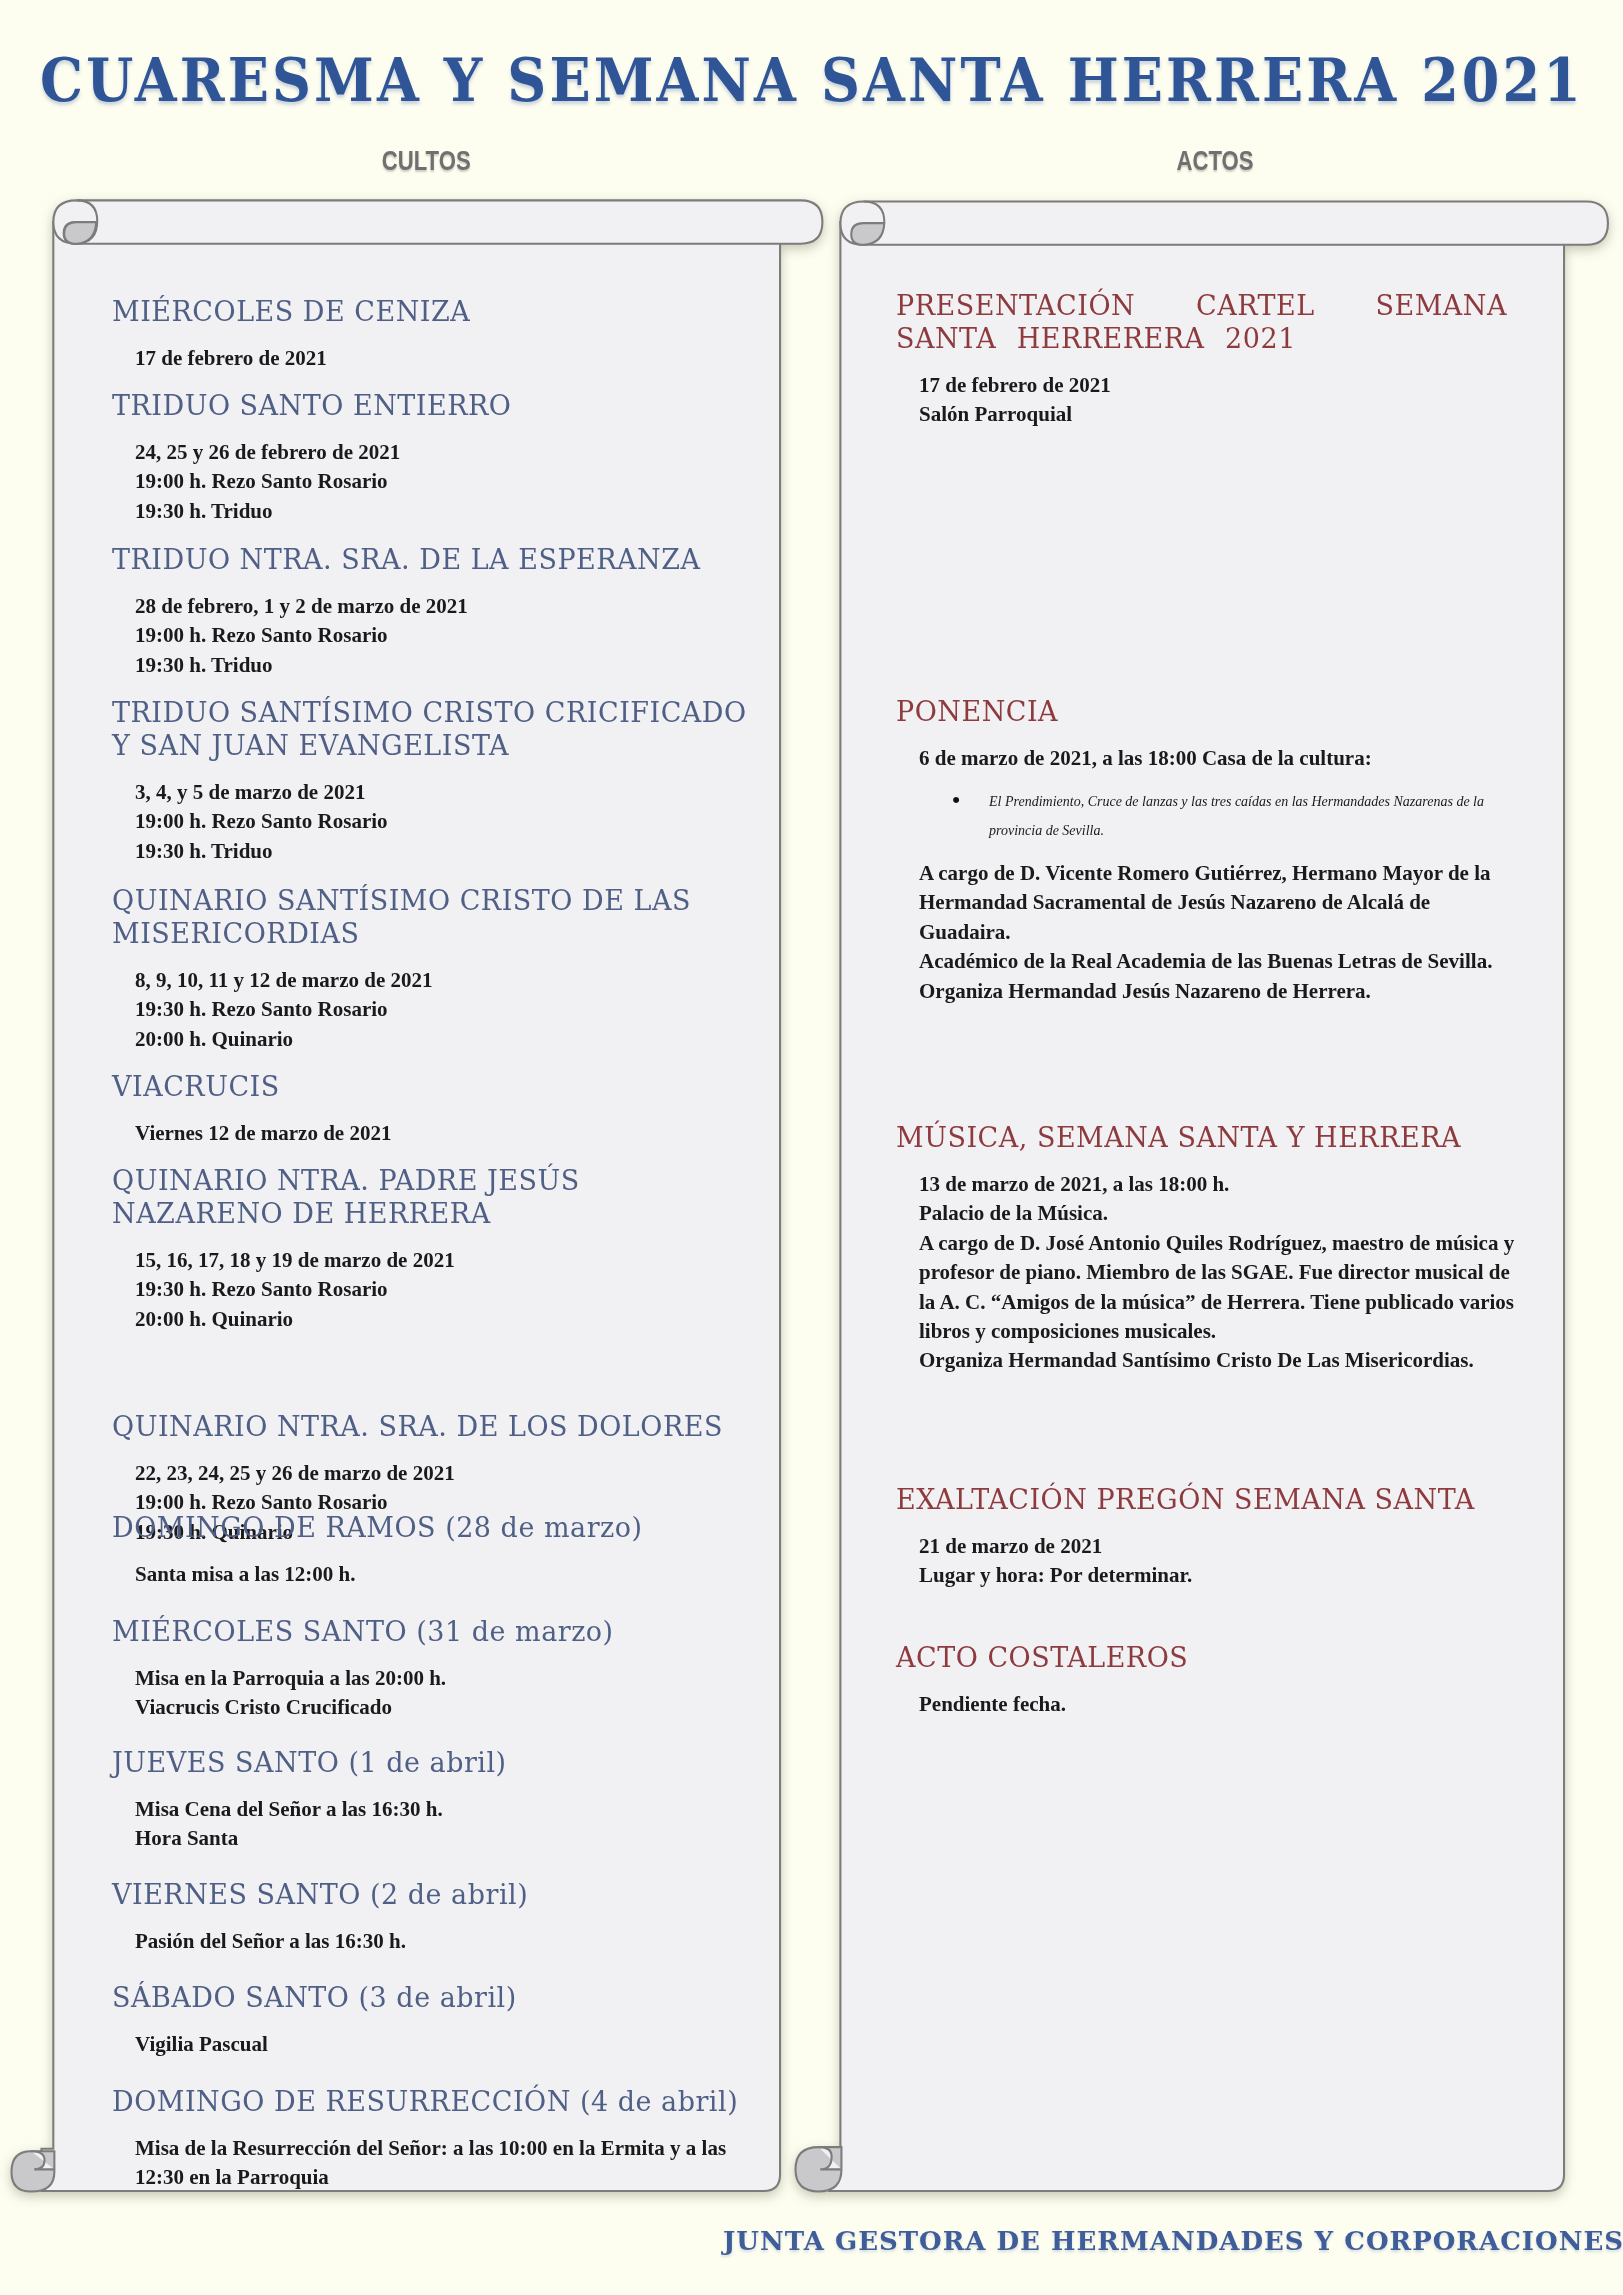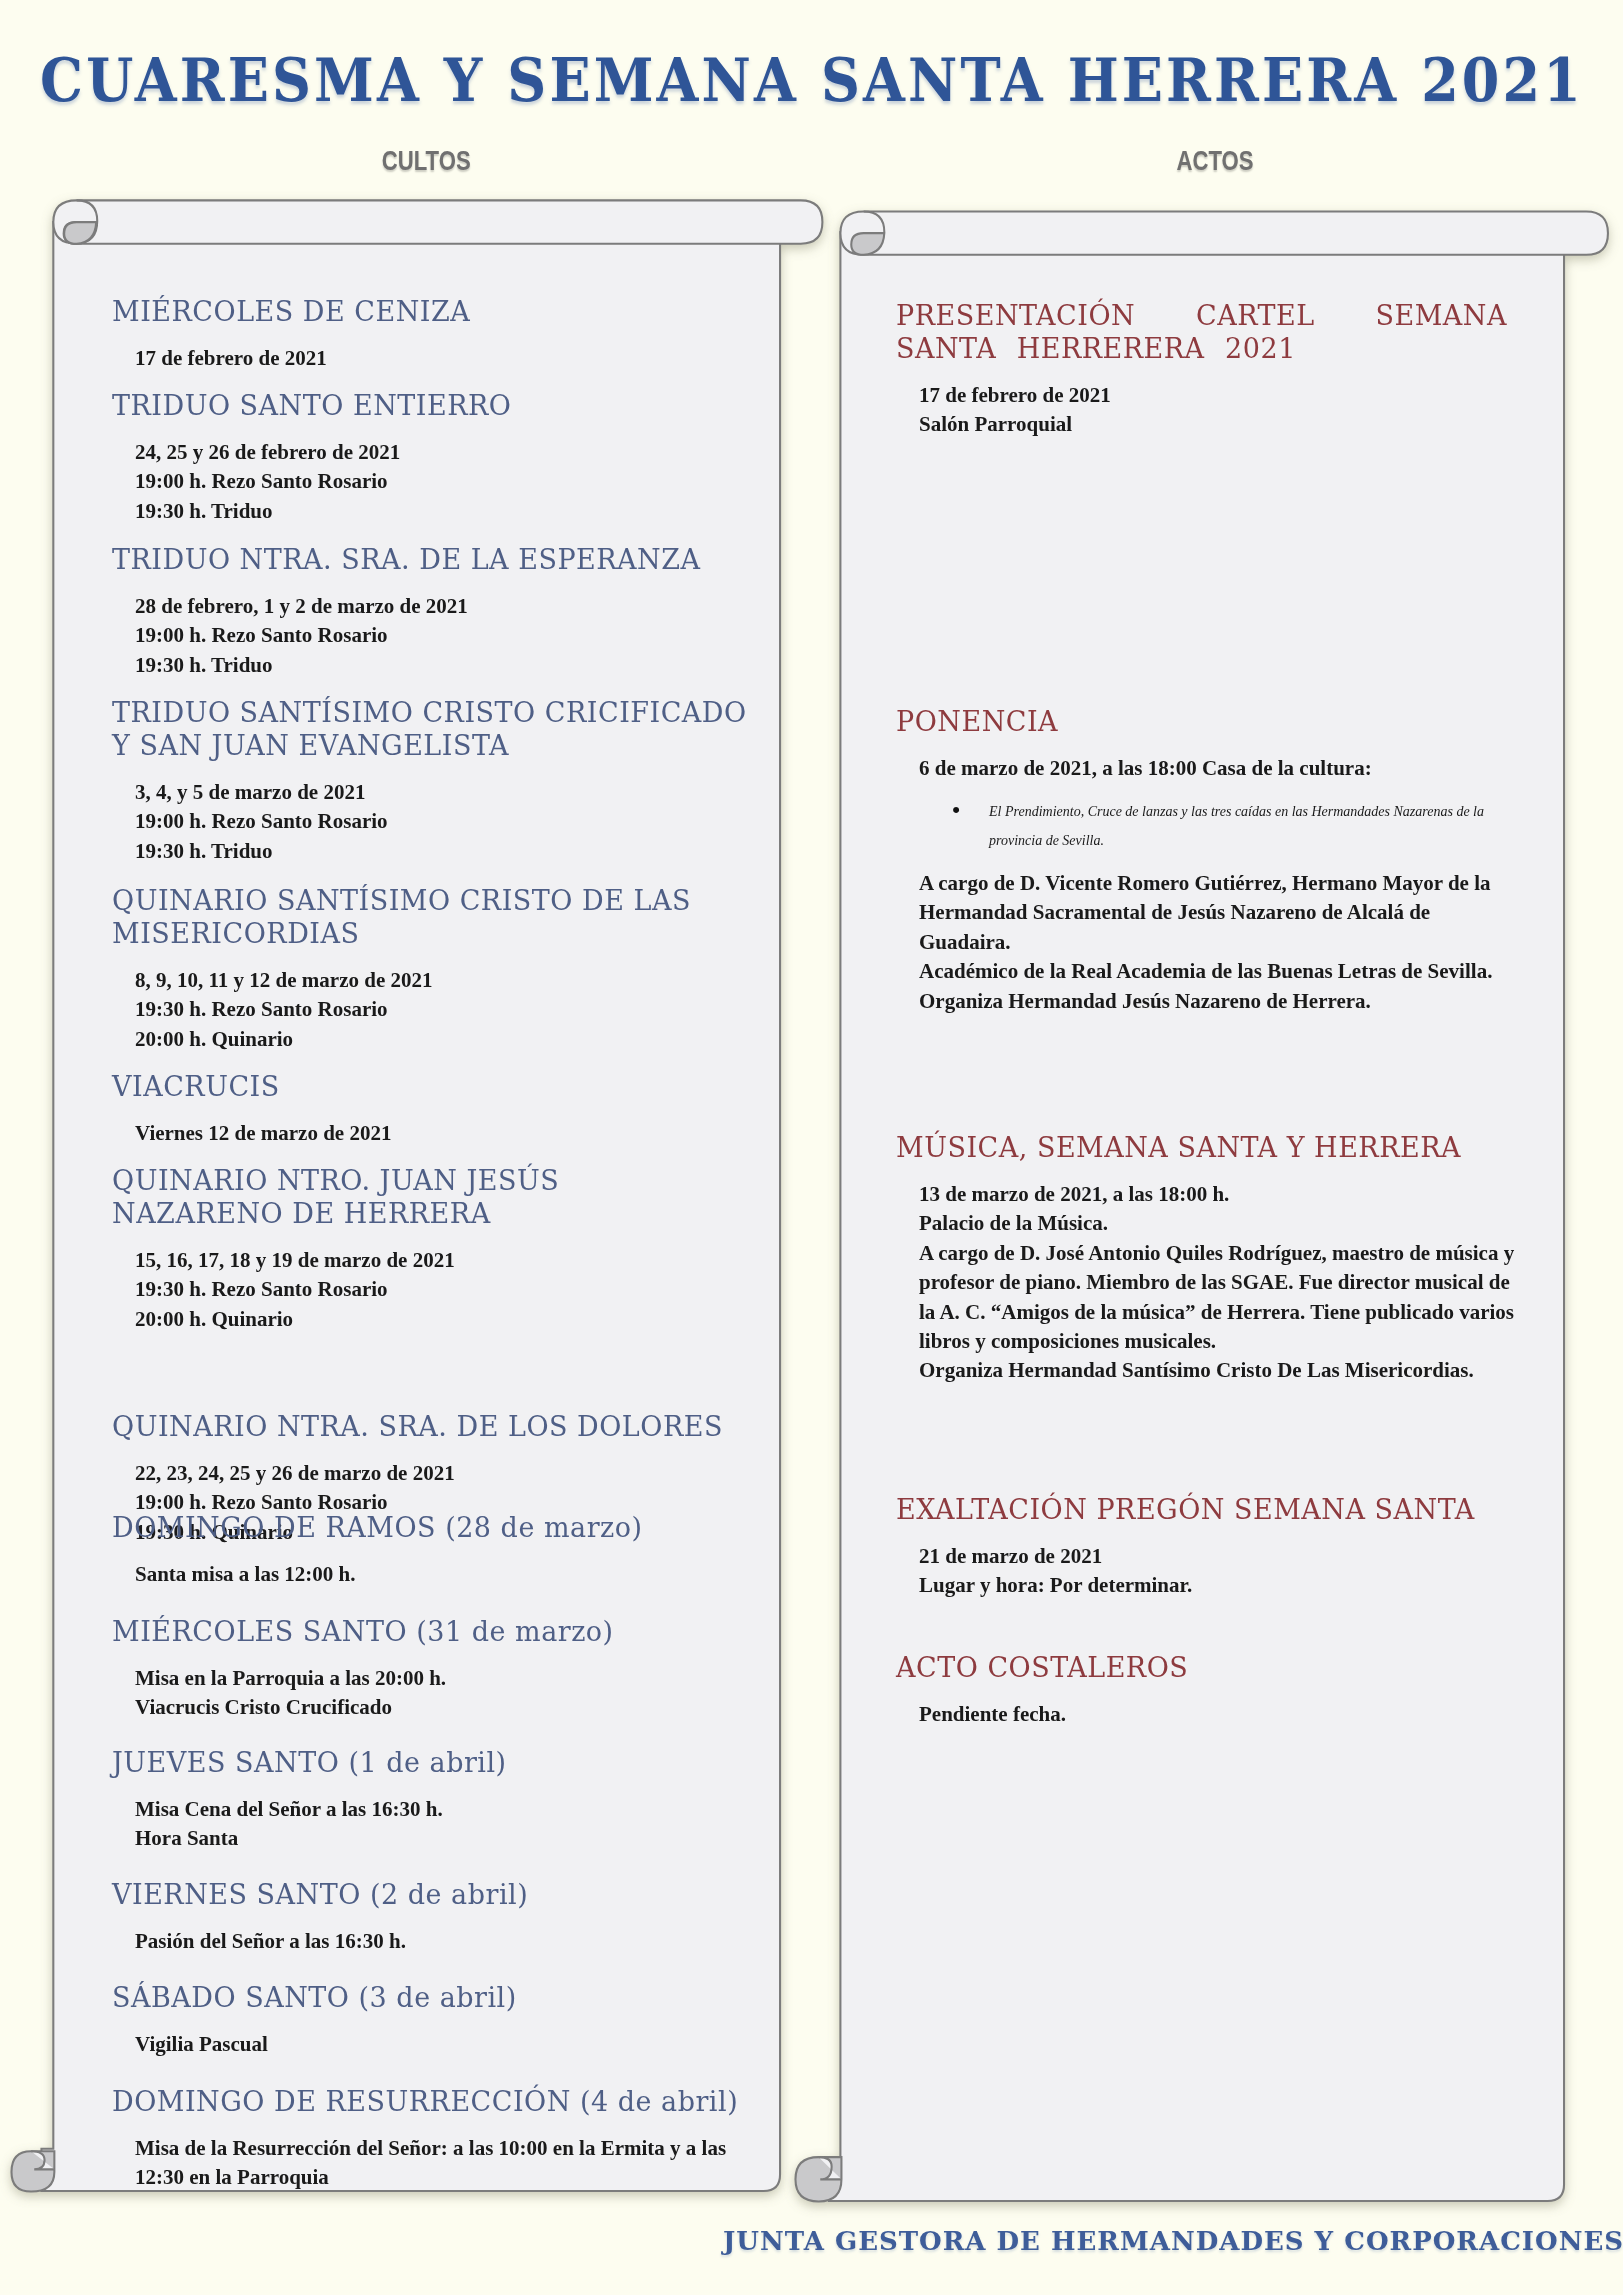--- a/index.html
+++ b/index.html
@@ -149,21 +149,21 @@
         <div class="line">20:00 h. Quinario</div>
       </div>
     </div>
     <div class="item" style="top:1054px;">
       <h3>VIACRUCIS</h3>
       <div class="lines">
         <div class="line">Viernes 12 de marzo de 2021</div>
       </div>
     </div>
     <div class="item" style="top:1148px;">
-      <h3 style="width:517px;">QUINARIO NTRO. JUAN JESÚS NAZARENO DE HERRERA</h3>
+      <h3 style="width:517px;">QUINARIO NTRA. PADRE JESÚS NAZARENO DE HERRERA</h3>
       <div class="lines">
         <div class="line">15, 16, 17, 18 y 19 de marzo de 2021</div>
         <div class="line">19:30 h. Rezo Santo Rosario</div>
         <div class="line">20:00 h. Quinario</div>
       </div>
     </div>
     <div class="item" style="top:1394px;">
       <h3>QUINARIO NTRA. SRA. DE LOS DOLORES</h3>
       <div class="lines">
         <div class="line">22, 23, 24, 25 y 26 de marzo de 2021</div>
@@ -205,21 +205,21 @@
     </div>
     <div class="item" style="top:2069px;">
       <h3>DOMINGO DE RESURRECCIÓN (4 de abril)</h3>
       <div class="lines" style="width:630px;">
         <div class="line">Misa de la Resurrección del Señor: a las 10:00 en la Ermita y a las 12:30 en la Parroquia</div>
       </div>
     </div>
   </div>
 </div>
 
-<div class="scroll" style="left:0;top:10px;width:1540px;height:2221px;">
+<div class="scroll" style="left:0;top:0;width:1540px;height:2221px;">
   <svg width="1624" height="2221" viewBox="0 0 3144 4300">
     <defs>
       <filter id="sh2" x="-5%" y="-5%" width="110%" height="110%">
         <feDropShadow dx="0" dy="8" stdDeviation="10" flood-color="#8a8a70" flood-opacity="0.45"></feDropShadow>
       </filter>
     </defs>
     <g filter="url(#sh2)" stroke="#7b7b7b" stroke-width="4">
       <path d="M1627,430 L3028,430 L3028,4210 Q3028,4242 2996,4242 L1605,4242 L1605,4160 L1627,4160 Z" fill="#f1f1f3"></path>
       <path d="M1672,390 L3071,390 Q3113,390 3113,432 Q3113,474 3071,474 L1672,474 Q1627,474 1627,432 Q1627,390 1672,390 Z" fill="#f1f1f3"></path>
       <path d="M1672,432 L1712,432 Q1710,472 1672,474 Q1648,474 1648,454 Q1648,432 1672,432 Z" fill="#c9c9cb"></path>

